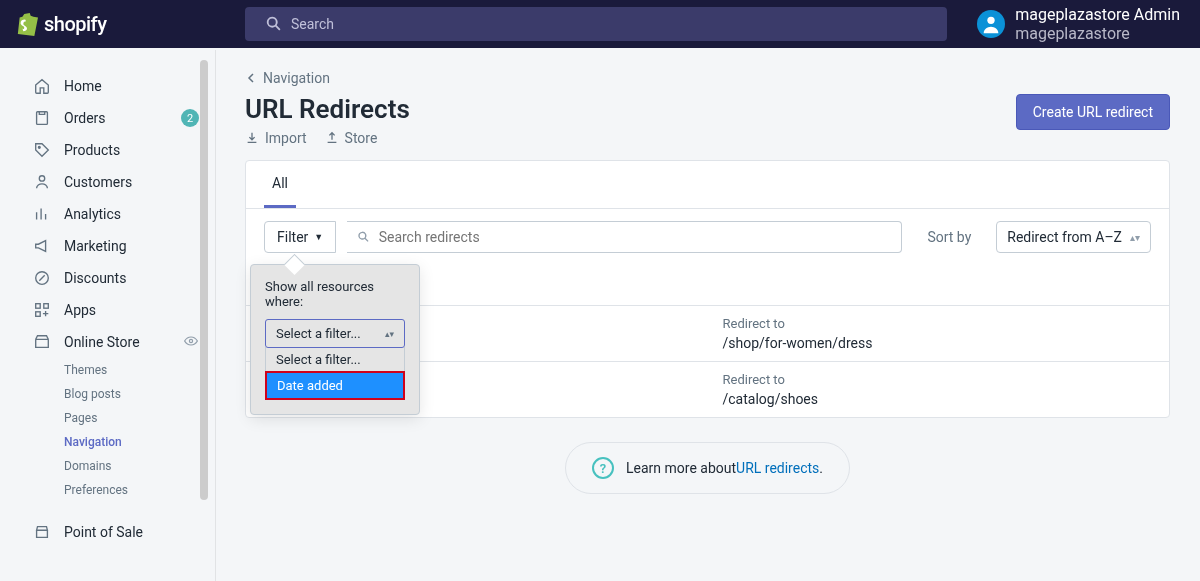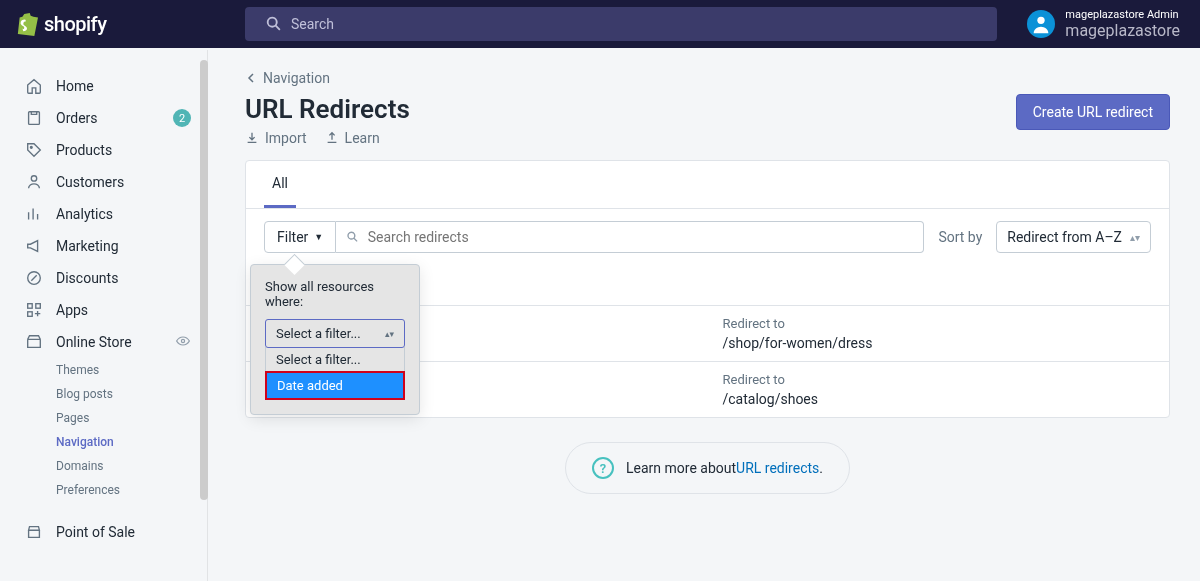--- a/index.html
+++ b/index.html
@@ -10,25 +10,25 @@
 .logo-area { width: 215px; display: flex; align-items: center; padding-left: 16px; }
 .logo-area .bag { width: 22px; height: 24px; margin-right: 6px; }
 .logo-area .brand { color: #fff; font-size: 20px; font-weight: 500; letter-spacing: -0.5px; }
 .search-wrap { flex: 1; padding: 0 30px; }
 .search-bar { background: #3b3b6a; height: 34px; border-radius: 4px; display: flex; align-items: center; padding: 0 20px; color: #c0c0d9; }
 .search-bar svg { width: 18px; height: 18px; margin-right: 8px; }
 .search-bar span { font-size: 14px; }
 .user-area { display: flex; align-items: center; padding-right: 20px; }
 .avatar { width: 28px; height: 28px; border-radius: 50%; background: #0b91d7; display: flex; align-items: center; justify-content: center; margin-right: 10px; }
 .avatar svg { width: 22px; height: 22px; }
-.user-text .uname { color: #fff; font-size: 11px; line-height: 1.2; }
+.user-text .uname { color: #fff; font-size: 16px; line-height: 1.2; }
 .user-text .ushop { color: #b8b8c8; font-size: 16px; }
 
 
-.sidebar { position: absolute; top: 50px; left: 8px; width: 200px; height: 531px; background: #f4f6f8; border-right: 1px solid #e1e3e5; overflow-y: auto; padding-top: 20px; }
+.sidebar { position: absolute; top: 50px; left: 16px; width: 200px; height: 531px; background: #f4f6f8; border-right: 1px solid #e1e3e5; overflow-y: auto; padding-top: 20px; }
 .sbscroll { position: absolute; top: 60px; left: 200px; width: 8px; height: 440px; background: #ccc; border-radius: 4px; }
 .nav-item { display: flex; align-items: center; padding: 6px 16px; font-size: 14px; color: #212b36; cursor: pointer; position: relative; }
 .nav-item .ic { width: 20px; height: 20px; margin-right: 12px; display: flex; align-items: center; justify-content: center; color: #637381; }
 .nav-item .badge { margin-left: auto; background: #50b5b5; color: #fff; border-radius: 10px; font-size: 11px; min-width: 18px; height: 18px; display: flex; align-items: center; justify-content: center; padding: 0 5px; }
 .nav-head { padding: 16px 16px 8px; font-size: 11px; font-weight: 600; color: #637381; letter-spacing: 0.5px; display: flex; align-items: center; }
 .nav-head .plus { margin-left: auto; color: #637381; }
 .sub-item { padding: 5px 16px 5px 48px; font-size: 12px; color: #637381; cursor: pointer; }
 .sub-item.active { color: #5c6ac4; font-weight: 500; }
 .eye-ic { margin-left: auto; color: #919eab; }
 
@@ -40,21 +40,21 @@
 .page-title { font-size: 26px; font-weight: 600; color: #212b36; }
 .page-actions { margin-top: 6px; display: flex; gap: 18px; }
 .io-link { font-size: 14px; color: #637381; display: flex; align-items: center; cursor: pointer; }
 .io-link svg { width: 14px; height: 14px; margin-right: 6px; }
 .btn-primary { margin-left: auto; background: #5c6ac4; color: #fff; border: 1px solid #4a58b8; padding: 9px 16px; border-radius: 4px; font-size: 14px; cursor: pointer; }
 
 .card { background: #fff; border: 1px solid #dfe3e8; border-radius: 4px; margin-top: 8px; }
 .tabs { padding: 0 18px; border-bottom: 1px solid #dfe3e8; }
 .tab { display: inline-block; padding: 14px 8px; font-size: 14px; color: #212b36; border-bottom: 3px solid #5c6ac4; cursor: pointer; }
 
-.filter-row { display: flex; align-items: center; padding: 12px 18px; gap: 0; justify-content: flex-end; }
+.filter-row { display: flex; align-items: center; padding: 12px 18px; gap: 11px; justify-content: flex-end; }
 .filter-btn { border: 1px solid #c4cdd5; border-radius: 4px 0 0 4px; padding: 7px 12px; font-size: 14px; background: #fff; display: flex; align-items: center; cursor: pointer; position: relative; }
 .filter-btn .caret { margin-left: 6px; font-size: 9px; }
 .search-redir { flex: 1; border: 1px solid #c4cdd5; border-left: none; border-radius: 0 4px 4px 0; padding: 7px 10px; display: flex; align-items: center; }
 .search-redir svg { width: 14px; height: 14px; margin-right: 8px; color: #919eab; }
 .search-redir input { border: none; outline: none; font-size: 14px; width: 100%; color: #637381; }
 .sortby { font-size: 14px; color: #637381; margin: 0 14px; }
 .sort-sel { border: 1px solid #c4cdd5; border-radius: 4px; padding: 7px 10px; font-size: 14px; background: #fff; display: flex; align-items: center; cursor: pointer; }
 .sort-sel .dbl { margin-left: 8px; font-size: 10px; color: #919eab; }
 
 
@@ -231,21 +231,21 @@
         <div class="io-link">
             <svg viewBox="0 0 16 16" fill="none" stroke="currentColor" stroke-width="1.5">
               <path d="M8 2v8m-3-3l3 3 3-3M3 13h10"></path>
             </svg>
             <span>Import</span>
           </div>
         <div class="io-link">
             <svg viewBox="0 0 16 16" fill="none" stroke="currentColor" stroke-width="1.5">
               <path d="M8 10V2m-3 3l3-3 3 3M3 13h10"></path>
             </svg>
-            <span>Learn</span>
+            <span>Store</span>
           </div>
       </div>
     </div>
     <button class="btn-primary">Create URL redirect</button>
   </div>
 
   <div class="card">
     <div class="tabs">
       <div class="tab">All</div>
     </div>

